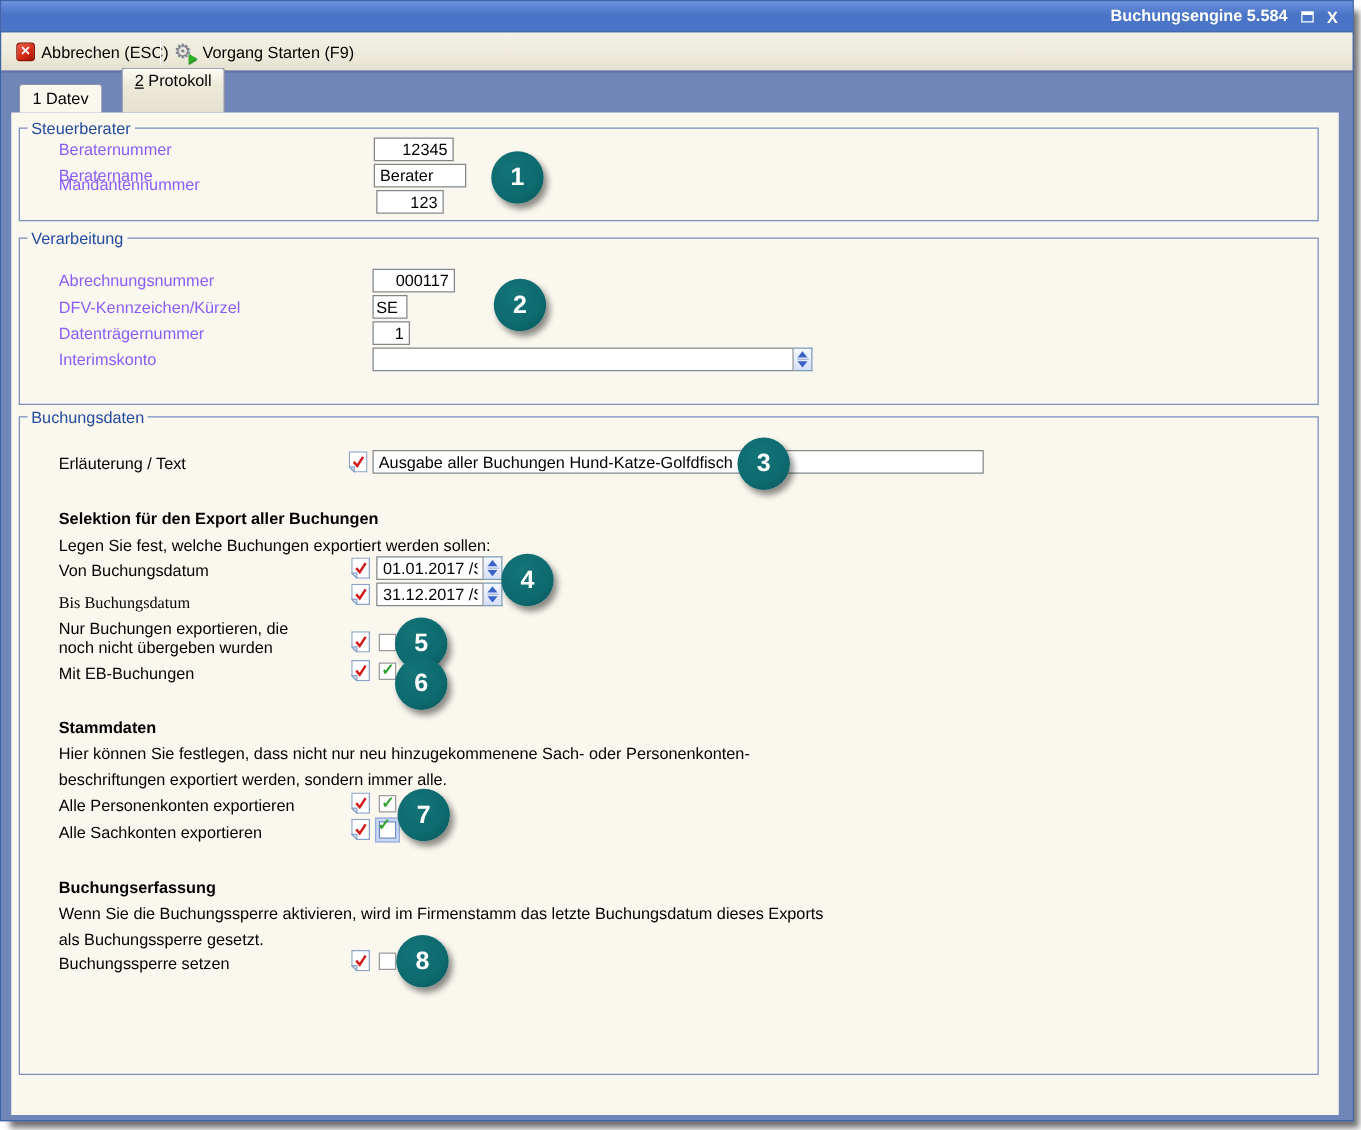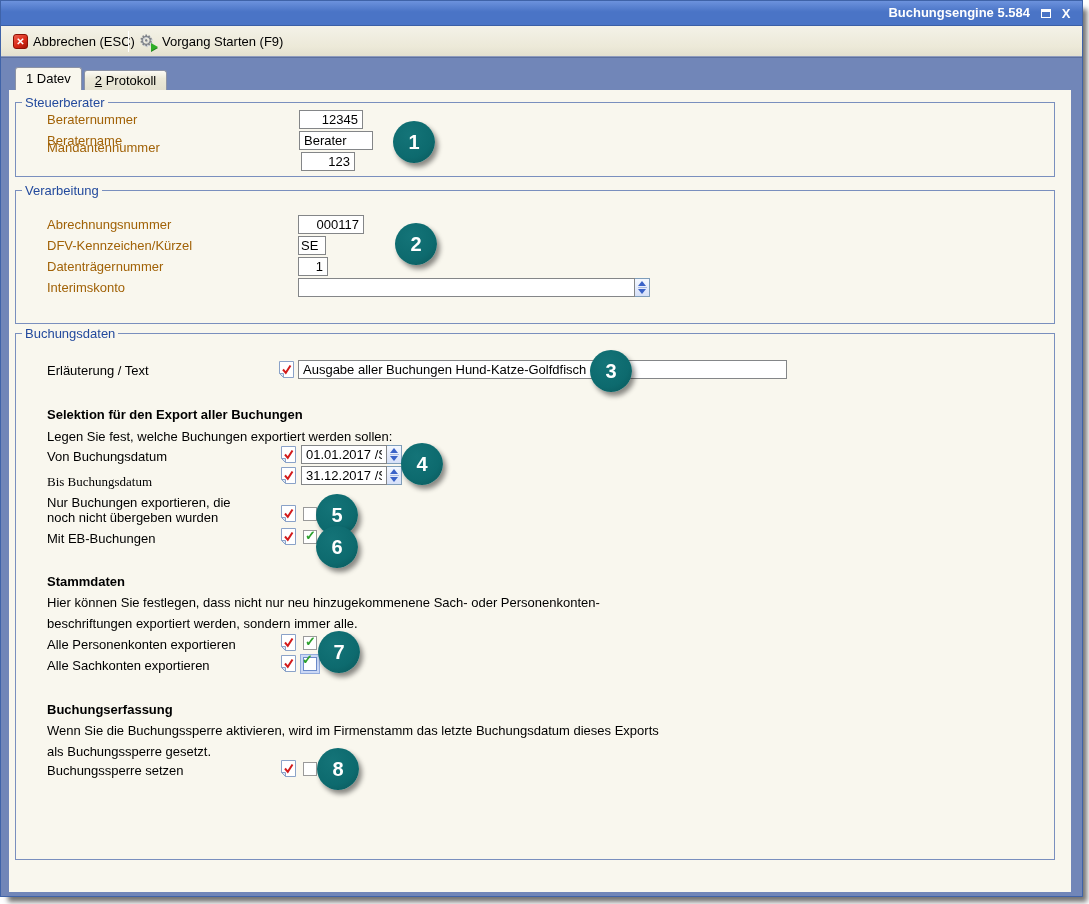--- a/index.html
+++ b/index.html
@@ -43,28 +43,28 @@
                      border-left:7px solid #2fae27; filter:drop-shadow(0 1px 0 #1c7a17); }
 
   
   .frame { position:absolute; left:0; top:56px; right:0; bottom:0; background:#7186b8;
            border-top:1px solid #5c6f9e; }
   .tabs { position:absolute; left:14px; top:9px; height:23px; display:flex; align-items:flex-end; }
   .tab { font-size:13px; color:#000; border:1px solid #8c93a5; border-bottom:none;
          border-radius:3px 3px 0 0; padding:0 10px; cursor:default; }
   .tab.active { background:#f9f7ee; height:23px; line-height:22px; position:relative; z-index:3; }
   .tab.inactive { background:linear-gradient(180deg,#fcfbf5 0%, #ece9d8 40%, #e4e1d0 100%);
-                  height:20px; line-height:19px; margin-left:2px; }
+                  height:36px; line-height:19px; margin-left:15px; }
   .panel { position:absolute; left:8px; top:32px; width:1062px; height:802px; background:#f9f7ee; z-index:2; }
 
   
   .fieldset { position:absolute; border:1px solid #7a8fbe; }
   .legend { position:absolute; top:-8px; left:6px; background:#f9f7ee; padding:0 3px;
             font-size:13px; color:#234a9d; }
-  .glabel { position:absolute; font-size:13px; color:#a16207; white-space:nowrap; }
+  .glabel { position:absolute; font-size:13px; color:#8b5cf6; white-space:nowrap; }
   .blabel { position:absolute; font-size:13px; color:#000; white-space:nowrap; }
   .bheading { position:absolute; font-size:13px; font-weight:bold; color:#000; white-space:nowrap; }
 
   input.fld { position:absolute; height:19px; border:1px solid #848688; background:#fff;
               font-family:"Liberation Sans", sans-serif; font-size:13px; color:#000; padding:0 4px; }
   input.num { text-align:right; }
 
   
   .spin { width:15px; height:19px; border:1px solid #7f9db9; border-left:none;
           background:linear-gradient(180deg,#f4f8ff 0%, #d6e0f8 100%);

